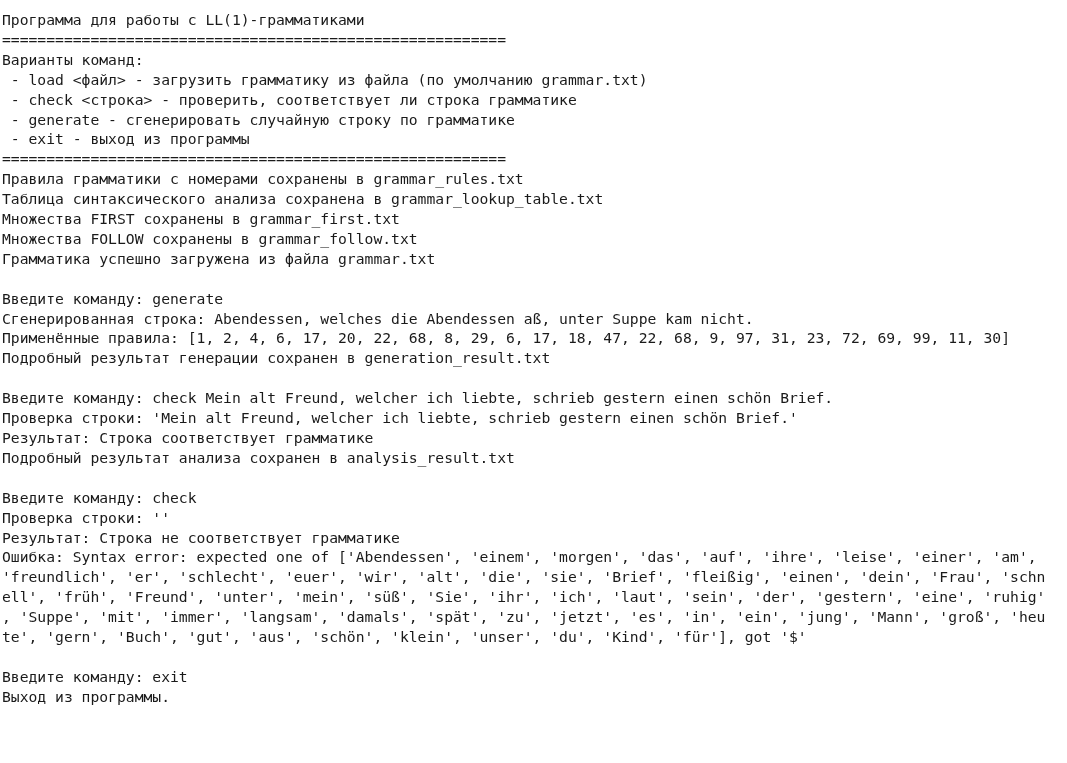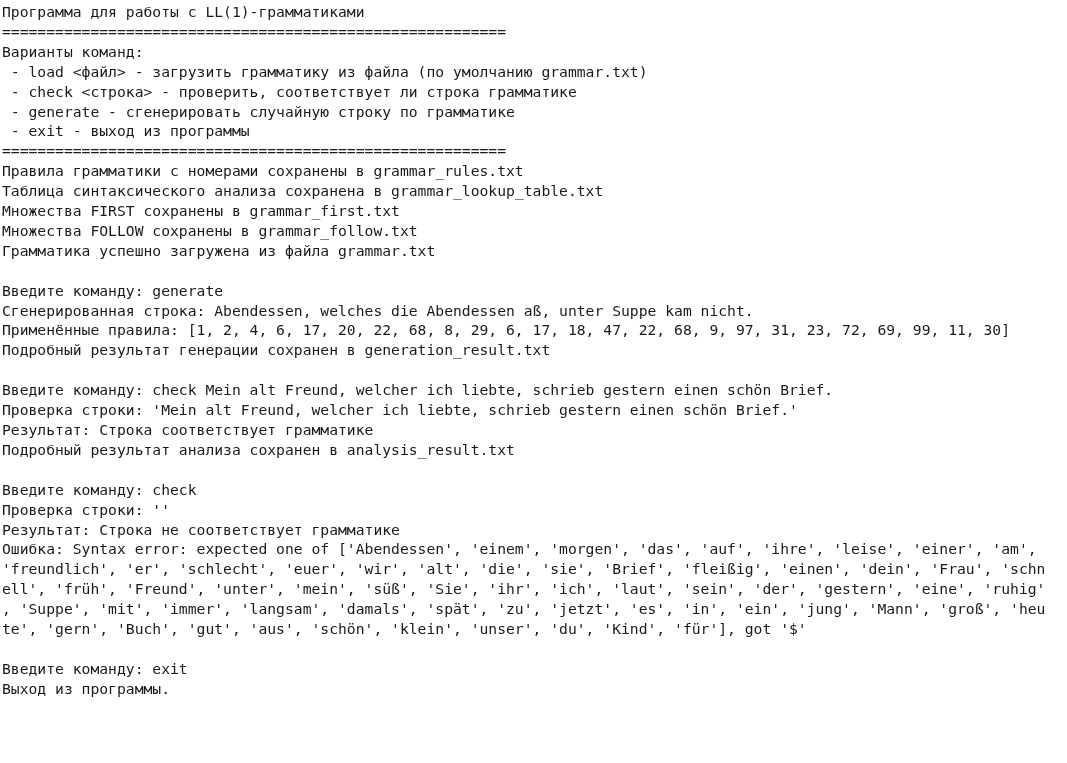--- a/index.html
+++ b/index.html
@@ -10,21 +10,21 @@
     height: 763px;
     overflow: hidden;
   }
   body {
     font-family: "DejaVu Sans Mono", monospace;
     font-size: 14.7px;
     line-height: 19.9px;
     color: #1a1a1a;
   }
   #terminal {
-    padding: 2px 0 0 2px;
+    padding: 10px 0 0 2px;
     white-space: pre;
   }
   .line {
     white-space: pre;
     min-height: 19.9px;
   }
   .blank {
     height: 19.9px;
   }
 </style>

